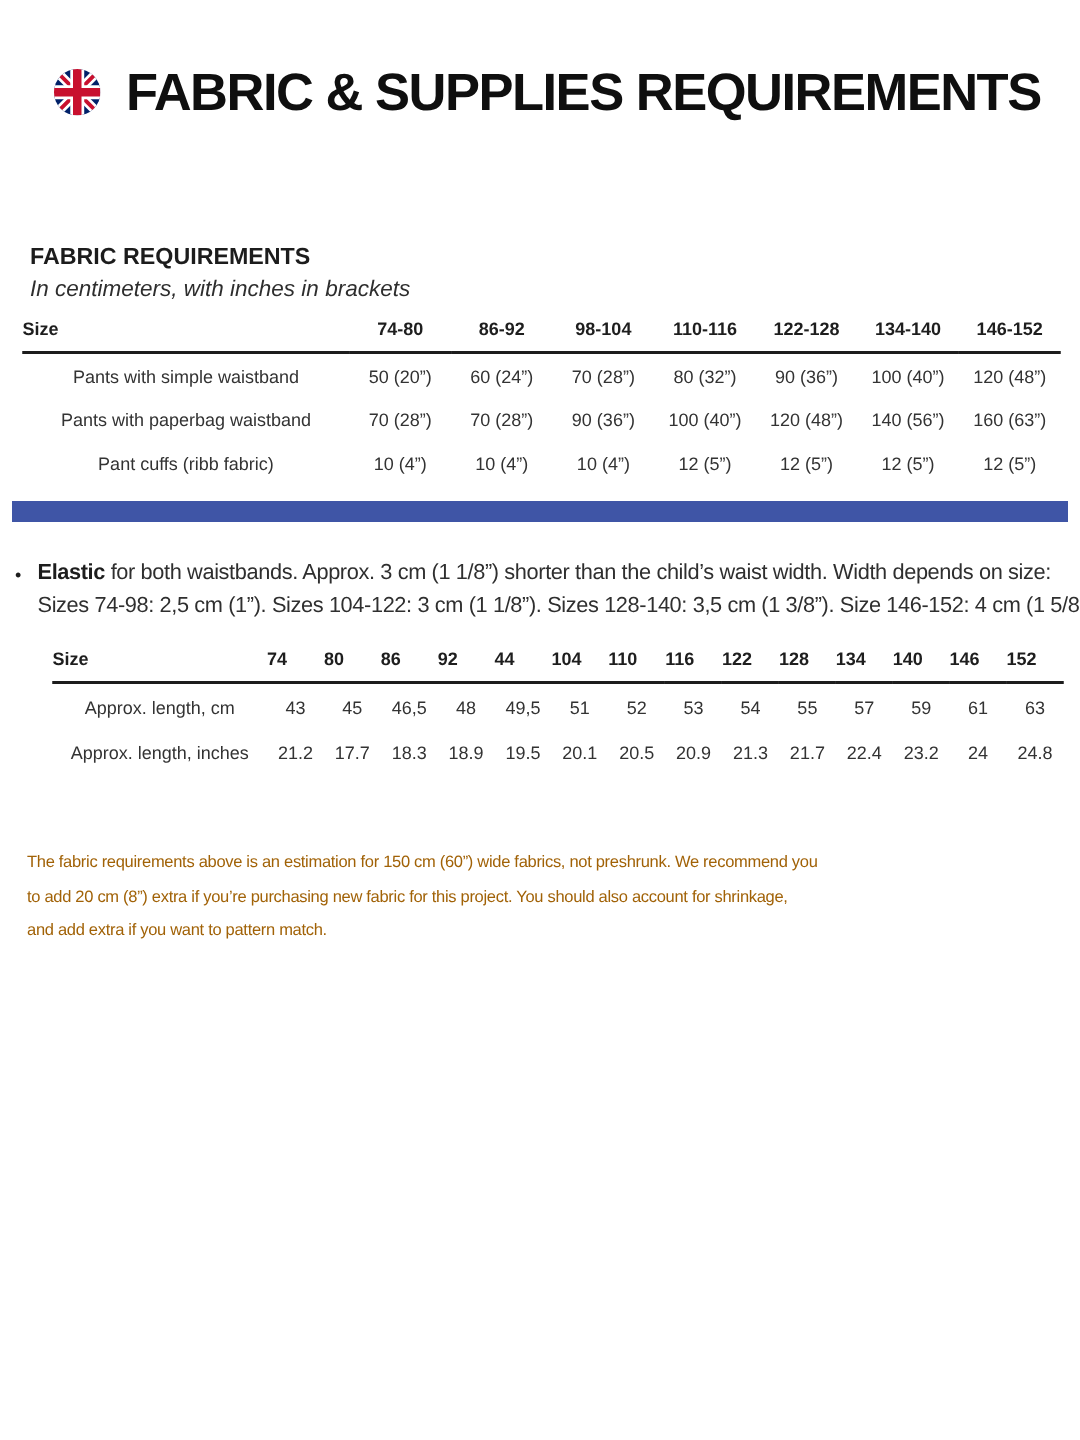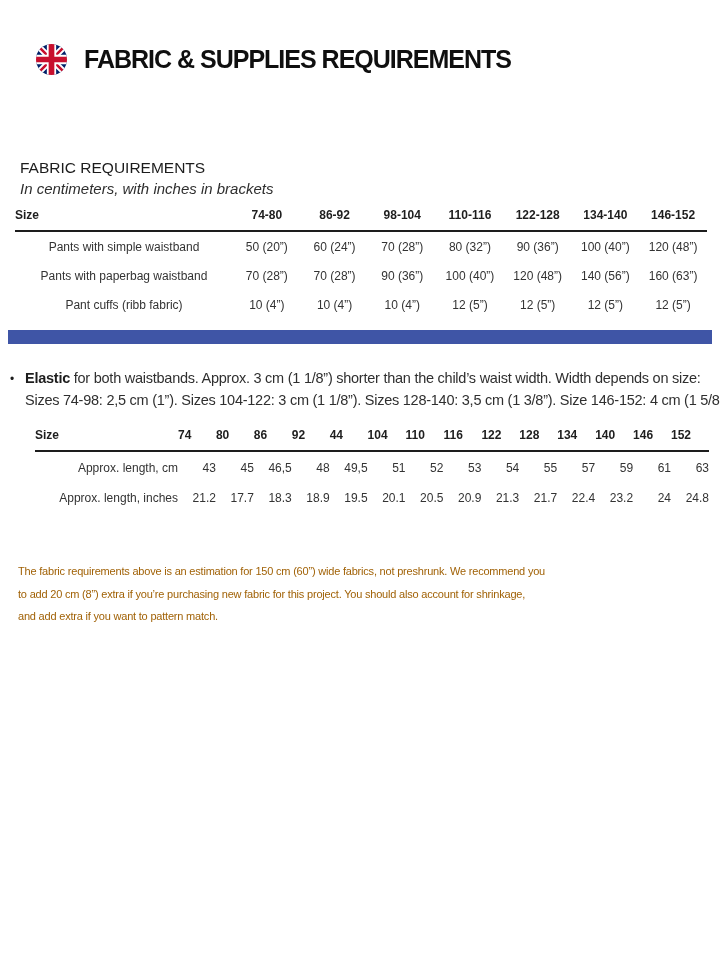--- a/index.html
+++ b/index.html
@@ -8,27 +8,27 @@
     font-family:"Liberation Sans", sans-serif;
     color:#2f2f2f;
     -webkit-font-smoothing:antialiased;
   }
   .page { position:relative; width:720px; height:960px; overflow:hidden; background:#fff; }
 
   
   .header { display:flex; align-items:center; gap:17px; padding:44px 0 0 36px; }
   .flag { width:31px; height:31px; flex:0 0 auto; display:block; }
   .title {
-    font-size:25px; font-weight:800; letter-spacing:-1px;
+    font-size:35px; font-weight:800; letter-spacing:-1px;
     color:#0f0f0f; white-space:nowrap; line-height:1;
   }
 
   
   .section1 { margin:84px 0 0 20px; }
-  .sec-heading { font-size:15.5px; font-weight:400; color:#1c1c1c; letter-spacing:0; }
+  .sec-heading { font-size:15.5px; font-weight:700; color:#1c1c1c; letter-spacing:0; }
   .sec-sub { font-size:15px; font-style:italic; color:#2e2e2e; margin-top:3px; }
 
   
   table { border-collapse:collapse; border-spacing:0; font-size:12px; color:#333; }
   th { font-weight:700; color:#1e1e1e; }
 
   .t1 { margin:9px 14px 0 15px; width:692px; table-layout:fixed; }
   .t1 th { text-align:center; padding:2px 0 8px; border-bottom:2.5px solid #1d1d1d; }
   .t1 th.lbl { text-align:left; width:218px; }
   .t1 td { text-align:center; padding:8px 0 7px; }
@@ -39,21 +39,21 @@
   
   .note { display:flex; margin:24px 0 0 10px; font-size:14.5px; line-height:21.5px; letter-spacing:-0.25px; color:#2f2f2f; }
   .note .bullet { width:15px; flex:0 0 auto; font-size:12px; padding-top:1px; color:#1d1d1d; }
   .note .lines { flex:1; }
   .note .line { white-space:nowrap; }
   .note b { font-weight:700; color:#1d1d1d; }
 
   .t2 { margin:15px 0 0 35px; width:674px; table-layout:fixed; }
   .t2 th { text-align:left; padding:2px 0 8px; border-bottom:2.5px solid #1d1d1d; white-space:nowrap; }
   .t2 th.lbl { width:143px; }
-  .t2 td { text-align:right; padding:9px 0 7px; white-space:nowrap; }
+  .t2 td { text-align:center; padding:9px 0 7px; white-space:nowrap; }
 
   
   .footer { margin:48px 0 0 18px; font-size:11px; line-height:22.5px; letter-spacing:-0.2px; color:#a16207; }
   .footer .line { white-space:nowrap; }
 </style>
 </head>
 <body>
 
 <div class="page">
 

